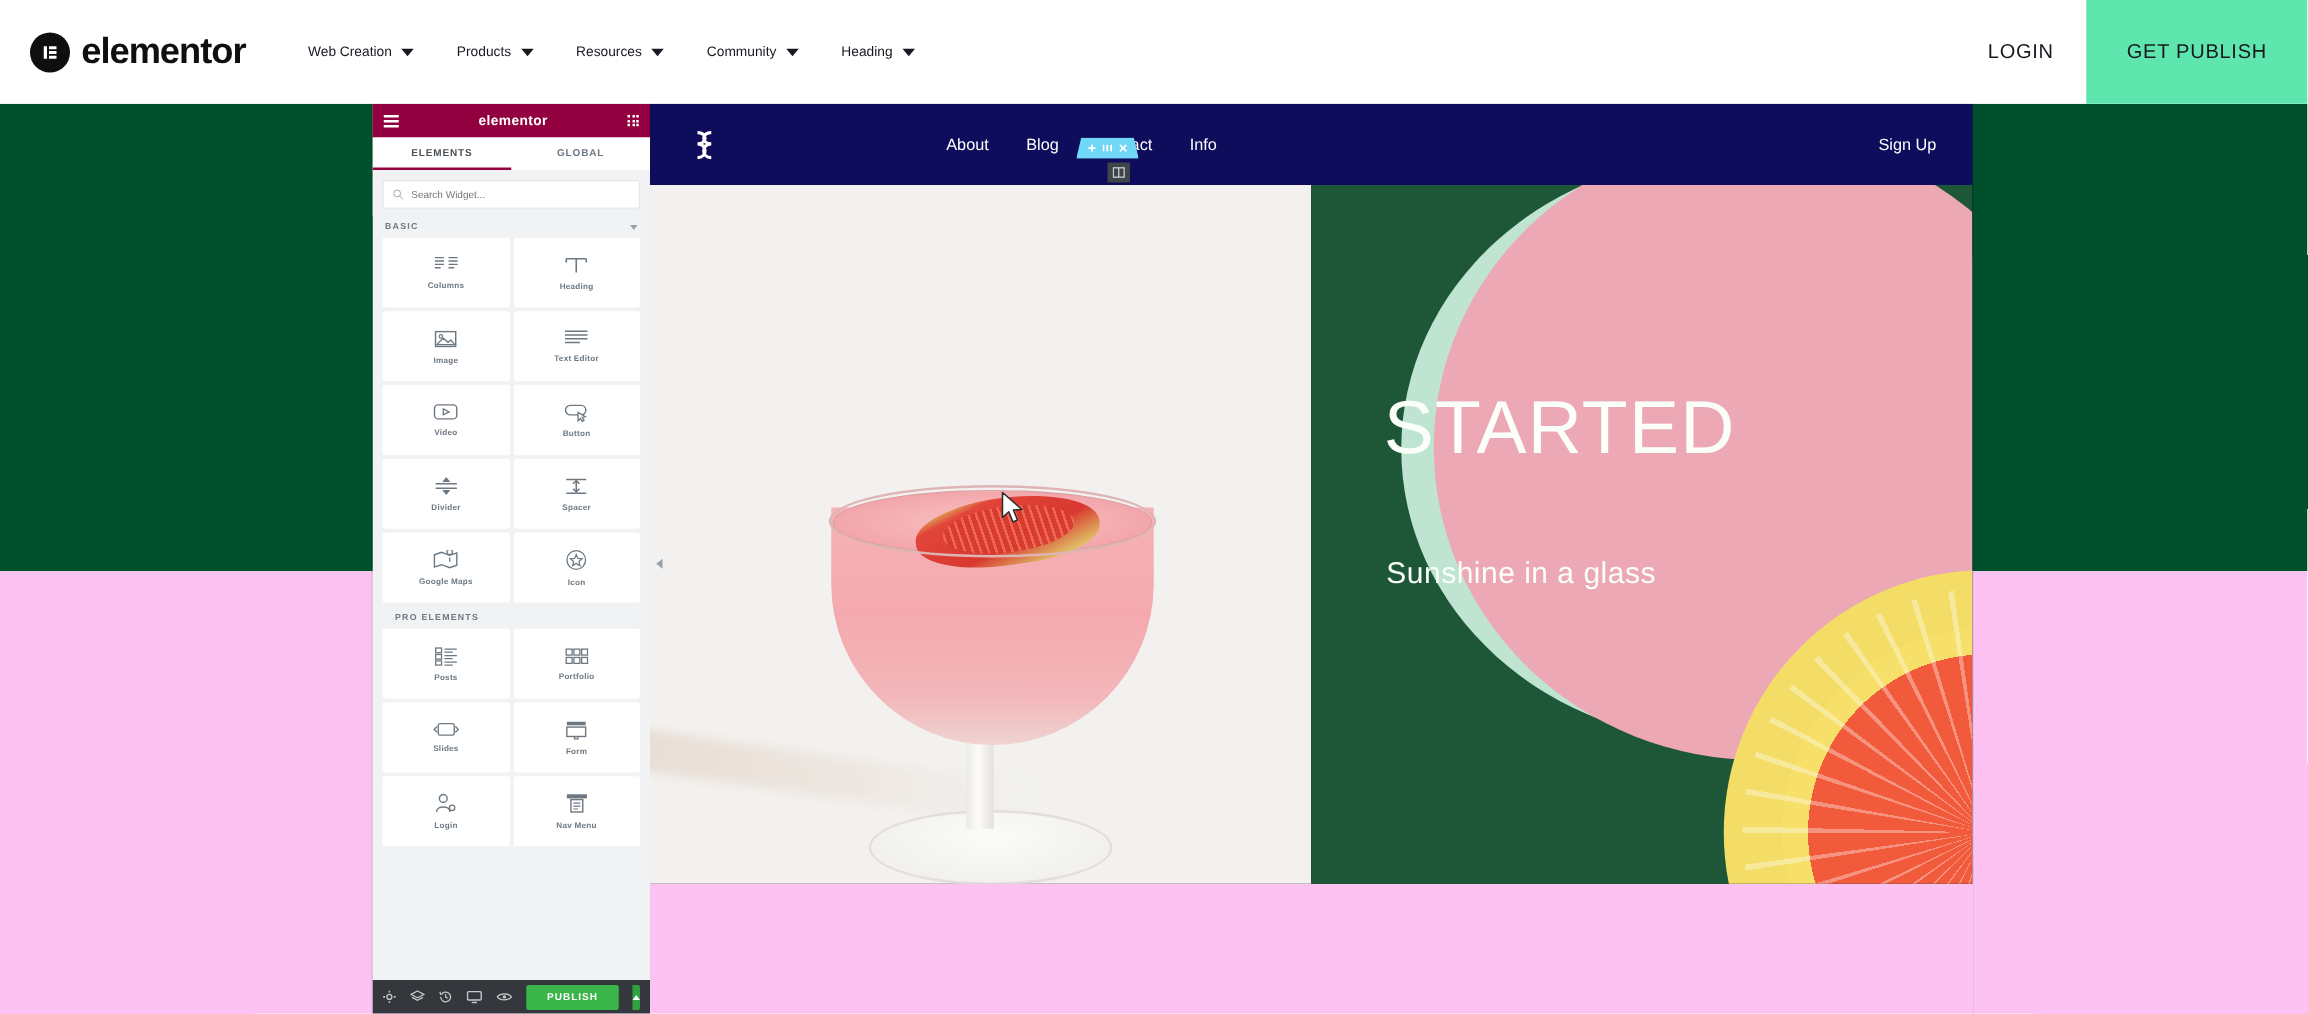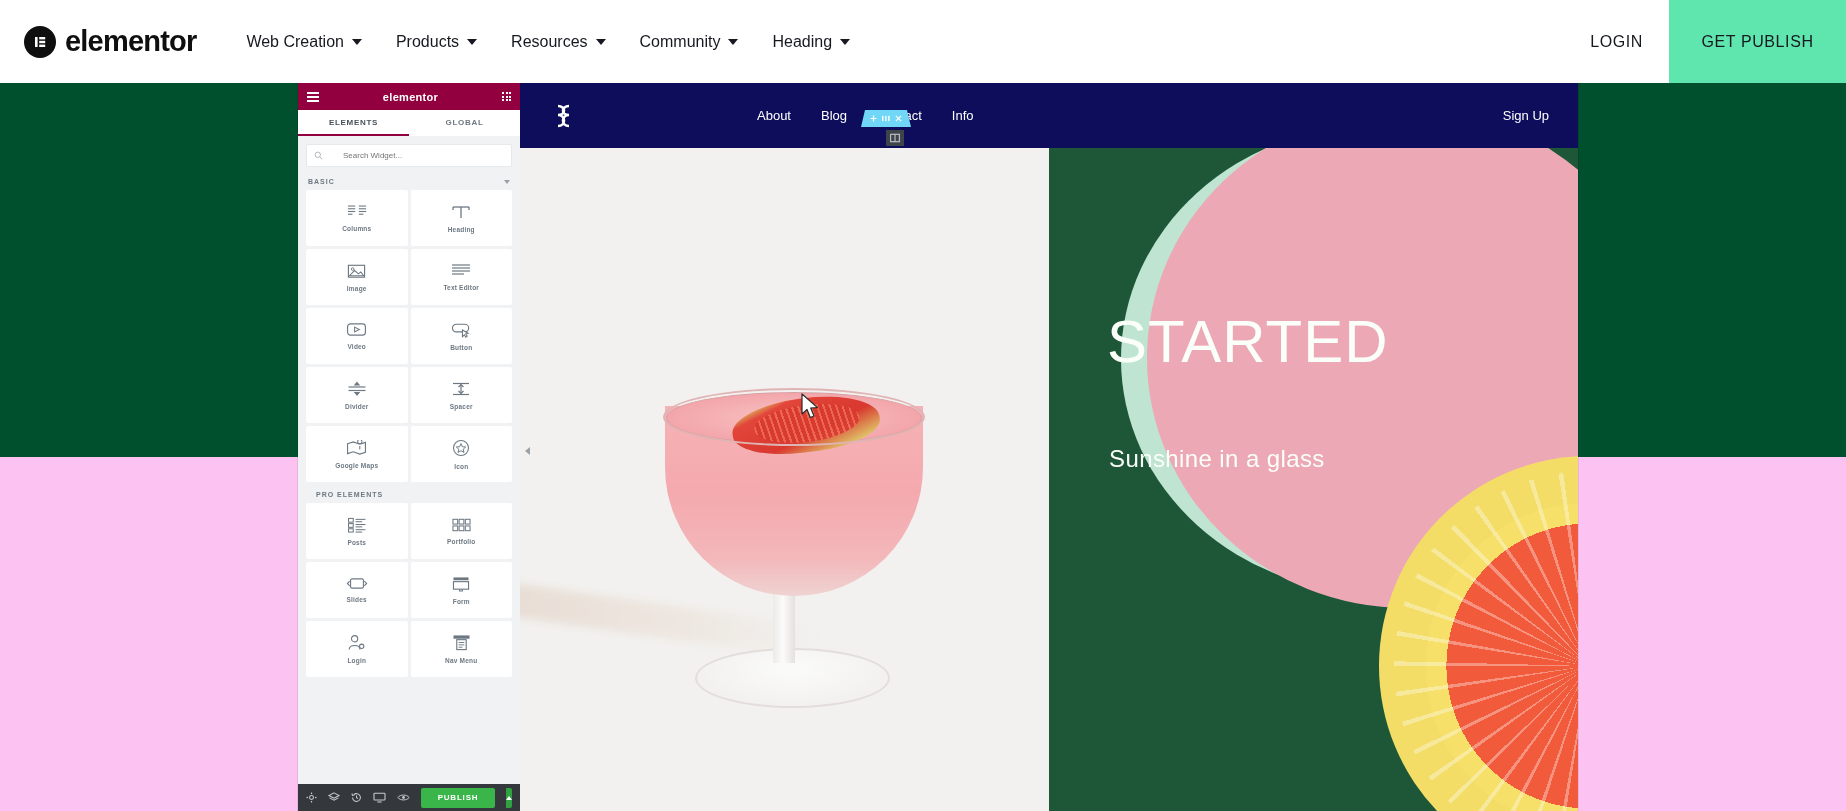--- a/index.html
+++ b/index.html
@@ -20,21 +20,21 @@
     width:32px; height:32px; border-radius:50%; background:#0f0f0f;
     display:flex; align-items:center; justify-content:center;
   }
   .brand-mark svg { display:block; }
   .brand-text {
     font-size:29px; font-weight:bold; color:#0f0f0f; letter-spacing:-0.8px;
   }
   #main-nav { display:flex; align-items:center; margin-left:50px; gap:34px; }
   .nav-item {
     display:flex; align-items:center; gap:8px;
-    font-size:16px; color:#16191f; cursor:pointer; white-space:nowrap;
+    font-size:11px; color:#16191f; cursor:pointer; white-space:nowrap;
   }
   .caret { width:0;height:0;border-left:5px solid transparent;border-right:5px solid transparent;border-top:6px solid #16191f; }
   .header-right { margin-left:auto; display:flex; align-items:center; height:100%; }
   #login-link {
     font-size:16px; color:#16191f; letter-spacing:0.6px; padding:0 26px; cursor:pointer;
   }
   #get-started-button {
     height:83px; width:177px; background:#5fe6ae; color:#16191f;
     display:flex; align-items:center; justify-content:center;
     font-size:16px; letter-spacing:0.6px; cursor:pointer;
@@ -71,21 +71,21 @@
   .panel-tab {
     flex:1; display:flex; align-items:center; justify-content:center;
     font-size:8px; font-weight:bold; letter-spacing:0.7px; color:#6d7882; cursor:pointer;
     border-bottom:2px solid transparent;
   }
   .panel-tab.active { color:#495157; border-bottom-color:#93003f; }
 
   #search-row { padding:8px 8px 6px 8px; background:#f1f2f3; flex:0 0 auto; }
   #search-widget-box {
     height:23px; background:#fff; border:1px solid #e6e9ec; border-radius:2px;
-    display:flex; align-items:center; padding:0 7px; gap:20px; cursor:text;
+    display:flex; align-items:center; padding:0 7px; gap:6px; cursor:text;
   }
   #search-widget-input {
     border:0; outline:0; font-size:8px; color:#b6bcc2; flex:1;
     font-family:"Liberation Sans", sans-serif; background:transparent;
   }
 
   .section-head {
     height:17px; display:flex; align-items:center; justify-content:space-between;
     padding:0 10px; font-size:7px; font-weight:bold; letter-spacing:1px; color:#6d7882;
     cursor:pointer; flex:0 0 auto;
@@ -118,21 +118,21 @@
   .chev-up-sm { width:0;height:0;border-left:3px solid transparent;border-right:3px solid transparent;border-bottom:4px solid #fff; }
 
   
   #panel-collapse-handle {
     position:absolute; left:222px; top:355px; width:14px; height:26px;
     display:flex; align-items:center; justify-content:center; cursor:pointer; z-index:6;
   }
   .chev-left { width:0;height:0;border-top:4px solid transparent;border-bottom:4px solid transparent;border-right:5px solid #9aa2a9; }
 
   
-  #preview-canvas { width:1058px; height:728px; position:relative; background:#000000; overflow:hidden; }
+  #preview-canvas { width:1058px; height:624px; position:relative; background:#000000; overflow:hidden; }
 
   
   #preview-nav {
     position:absolute; left:0; top:0; width:1058px; height:65px;
     background:#0d0d5c; display:flex; align-items:center; z-index:6;
   }
   #preview-logo { margin-left:29px; width:30px; height:34px; display:flex; align-items:center; justify-content:center; }
   #preview-nav-links { display:flex; gap:30px; margin-left:178px; }
   .pnav-link { color:#fff; font-size:13px; cursor:pointer; }
   #preview-signup { margin-left:auto; margin-right:29px; color:#fff; font-size:13px; cursor:pointer; }

